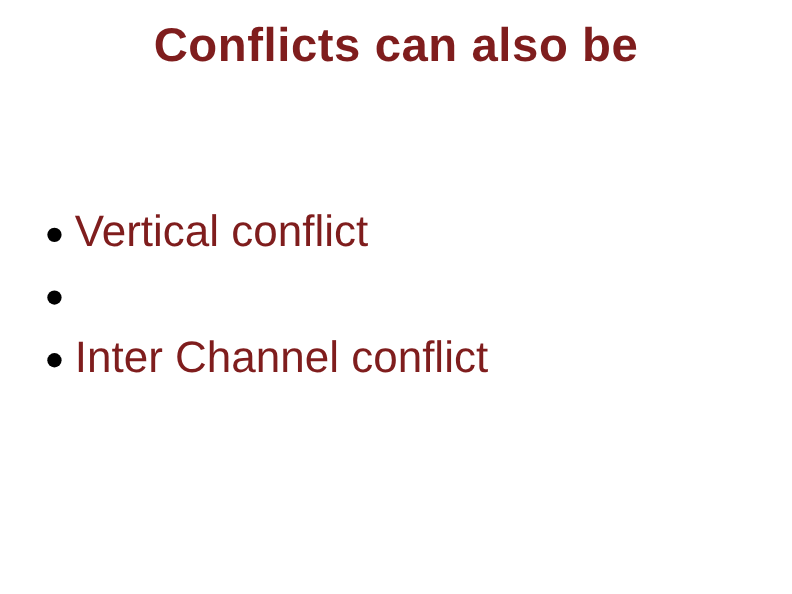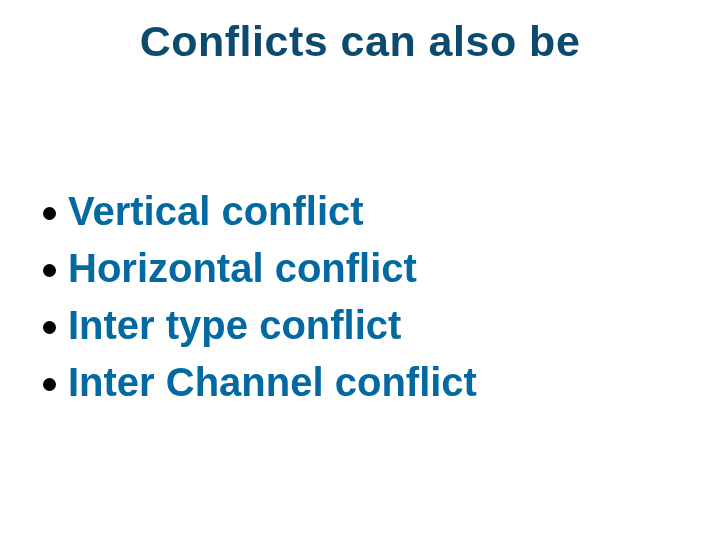--- a/index.html
+++ b/index.html
@@ -22,21 +22,21 @@
   }
   .slide-title {
     position: absolute;
     top: 15px;
     left: 0;
     width: 720px;
     text-align: center;
     font-size: 43px;
     line-height: 52px;
     font-weight: bold;
-    color: #0c4a6e;
+    color: #7f1d1d;
     letter-spacing: 0.5px;
   }
   .bullet-list {
     position: absolute;
     left: 40px;
     top: 183px;
     margin: 0;
     padding: 0;
     list-style: none;
   }
@@ -49,46 +49,41 @@
     flex: 0 0 auto;
     width: 13px;
     height: 13px;
     margin: 24px 12px 0 3px;
     border-radius: 50%;
     background: #000000;
   }
   .bullet-text {
     font-size: 40px;
     line-height: 57px;
-    font-weight: bold;
-    color: #0369a1;
+    font-weight: normal;
+    color: #7f1d1d;
     white-space: nowrap;
   }
 </style>
 </head>
 <body>
 
 <div class="slide">
 
   <div class="slide-title">
     <div>Conflicts can also be</div>
   </div>
 
   <ul class="bullet-list">
     <li class="bullet-item">
       <span class="bullet-dot"></span>
       <span class="bullet-text">Vertical conflict</span>
     </li>
     <li class="bullet-item">
       <span class="bullet-dot"></span>
-      <span class="bullet-text">Horizontal conflict</span>
-    </li>
-    <li class="bullet-item">
-      <span class="bullet-dot"></span>
-      <span class="bullet-text">Inter type conflict</span>
     </li>
     <li class="bullet-item">
       <span class="bullet-dot"></span>
       <span class="bullet-text">Inter Channel conflict</span>
     </li>
   </ul>
 
 </div>
 
 </body></html>

